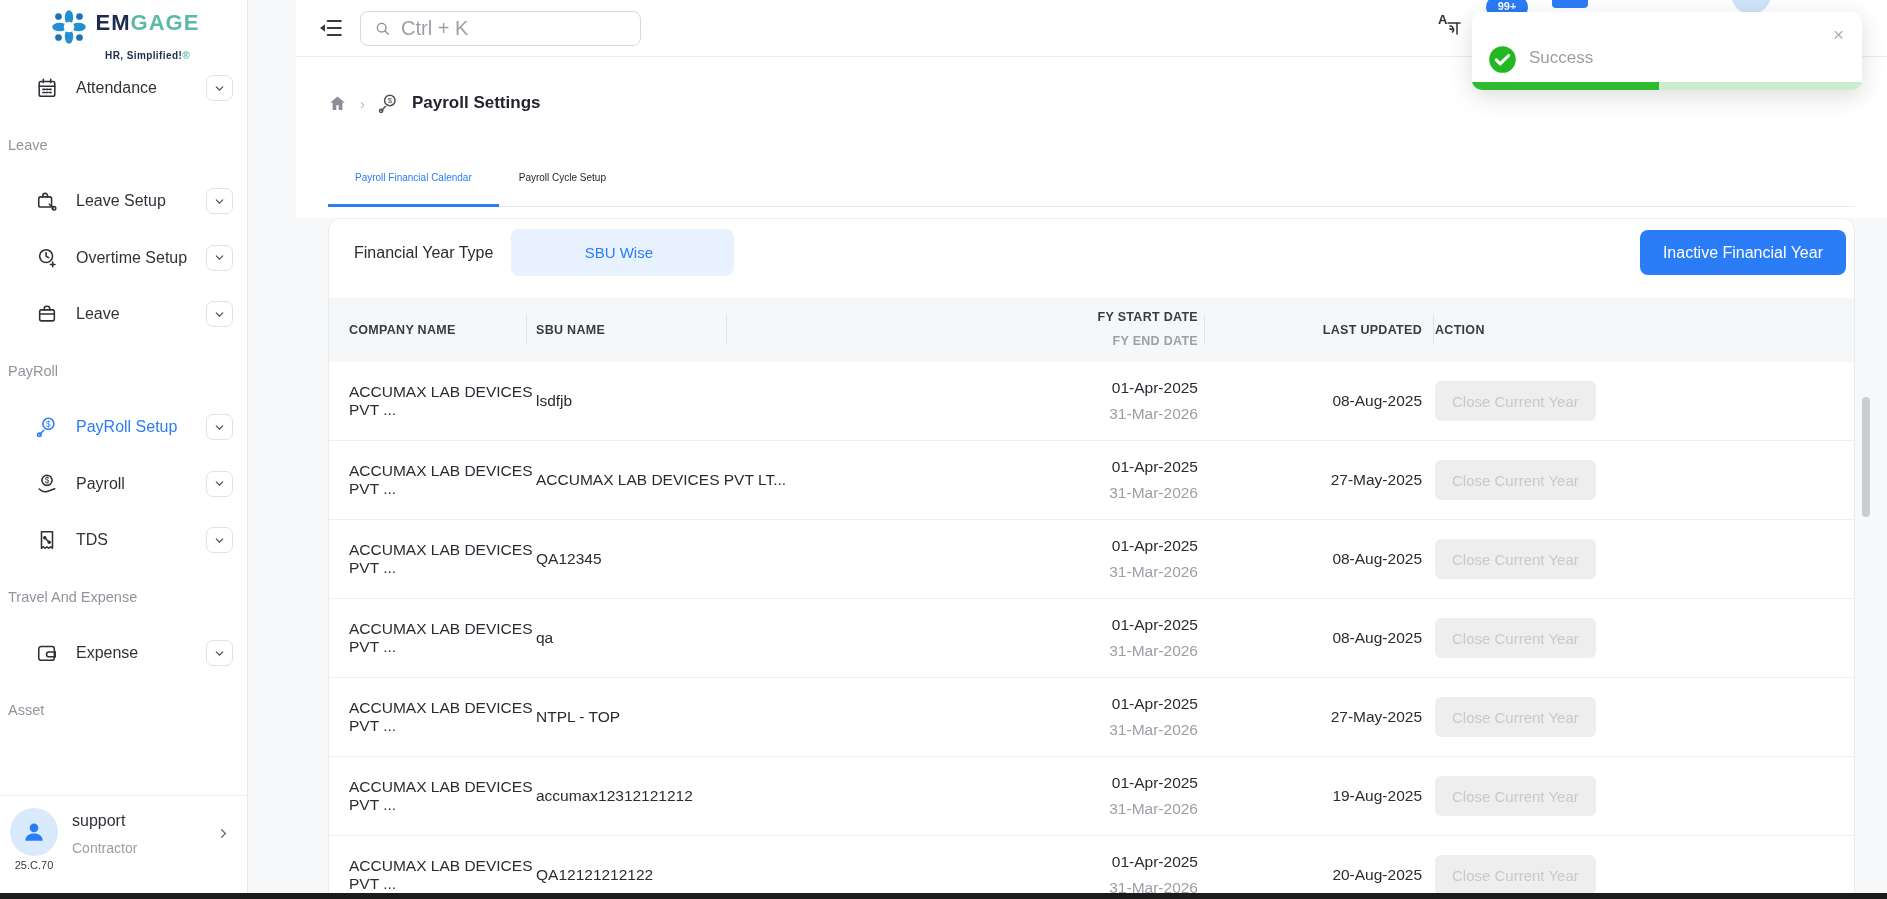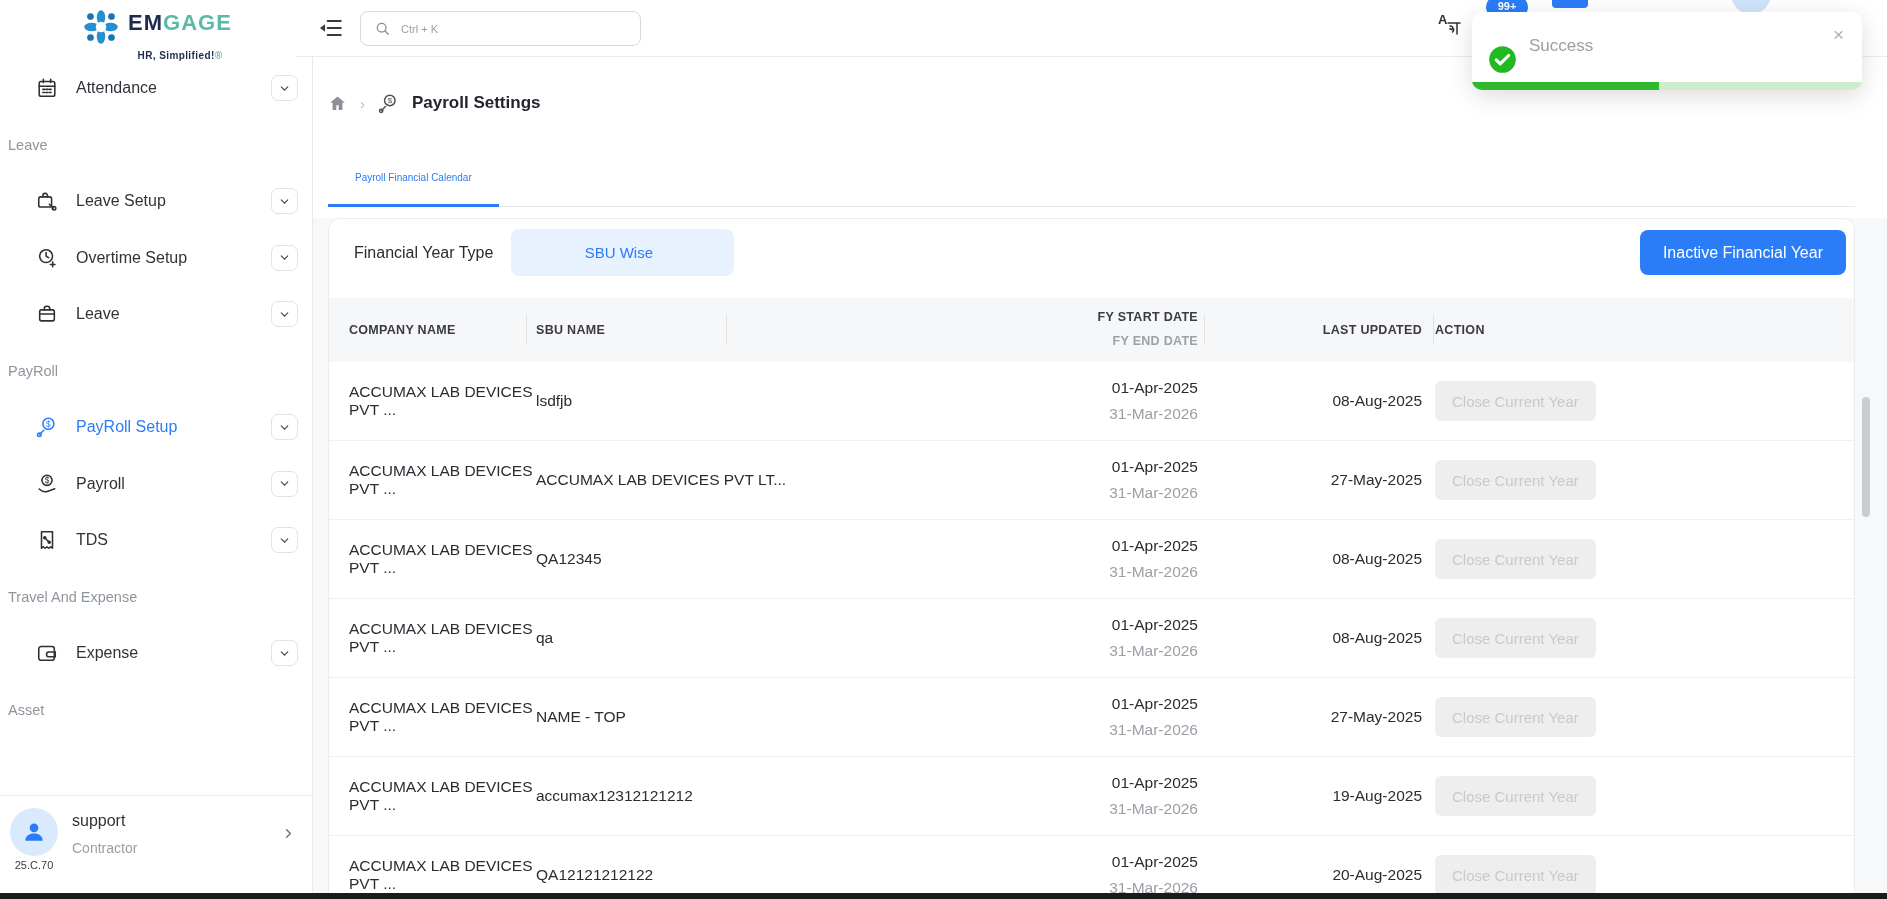--- a/index.html
+++ b/index.html
@@ -1,21 +1,21 @@
 <!DOCTYPE html>
 <html><head>
 <meta charset="utf-8">
 <style>
   * { margin:0; padding:0; box-sizing:border-box; }
   html,body { width:1887px; height:899px; overflow:hidden; background:#fff;
     font-family:"Liberation Sans", sans-serif; }
   .stage { position:relative; width:1887px; height:899px; background:#f7f8fa; overflow:hidden; color:#2b2b33; }
 
   
-  .sidebar { position:absolute; left:0; top:0; width:313px; height:893px; background:#fff; border-right:1px solid #e9e9e9; z-index:3; }
+  .sidebar { position:absolute; left:0; top:0; width:248px; height:893px; background:#fff; border-right:1px solid #e9e9e9; z-index:3; }
   .logo { position:absolute; left:0; top:6px; width:100%; display:flex; justify-content:center; align-items:flex-start; gap:6px; }
   .logo-mark { width:42px; height:42px; }
   .logo-text { text-align:center; padding-top:4px; }
   .logo-line1 { font-size:22px; font-weight:bold; letter-spacing:1px; color:#1d2b4f; }
   .logo-line1 .gage { color:#5cb8a7; }
   .logo-line2 { font-size:10px; font-weight:bold; color:#1d2b4f; letter-spacing:.4px;margin-top:14px; }
   .logo-line2 .reg { color:#5cb8a7; }
   .nav { position:absolute; left:0; top:60px; width:100%; }
   .nav-item { position:relative; height:56.5px; display:flex; align-items:center; cursor:pointer; }
   .nav-item .nicon { width:22px; height:22px; margin-left:36px; color:#2f2f36; flex:0 0 auto; }
@@ -32,21 +32,21 @@
   .user-name { position:absolute; left:72px; top:16px; font-size:16px; font-weight:500; color:#32323a; }
   .user-role { position:absolute; left:72px; top:44px; font-size:14px; color:#9aa0a6; }
   .footer-chev { position:absolute; right:16px; top:30px; color:#6b6f76; }
 
   
   .main { position:absolute; left:296px; top:0; width:1591px; height:899px; }
   .topbar { position:absolute; left:0; top:0; width:100%; height:57px; background:#fff; border-bottom:1px solid #ececec; z-index:4; }
   .collapse-btn { position:absolute; left:22px; top:15px; width:26px; height:26px; color:#3a3a3a; cursor:pointer; }
   .searchbox { position:absolute; left:64px; top:11px; width:281px; height:35px; border:1px solid #d9d9d9; border-radius:8px; background:#fff; display:flex; align-items:center; }
   .searchbox svg { width:16px; height:16px; margin-left:14px; color:#8a8f98; }
-  .searchbox input { border:0; outline:0; background:transparent; margin-left:10px; font-size:11px; color:#3a3a42; width:200px; font-family:"Liberation Sans",sans-serif; }
+  .searchbox input { border:0; outline:0; background:transparent; margin-left:10px; font-size:20px; color:#3a3a42; width:200px; font-family:"Liberation Sans",sans-serif; }
   .searchbox input::placeholder { color:#9aa0a6; }
   .lang-icon { position:absolute; left:1140px; top:12px; width:28px; height:28px; color:#2f2f36; cursor:pointer; }
   .lang-a { position:absolute; left:2px; top:0; font-size:13px; font-weight:bold; }
   .lang-dev { position:absolute; left:10px; top:8px; }
 
   
   .badge-pill { position:absolute; left:1190px; top:-4px; width:42px; height:22px; background:#2a7cf7; border-radius:11px; color:#fff; font-size:11px; font-weight:bold; text-align:center; line-height:21px; z-index:5; }
   .mini-rect { position:absolute; left:1256px; top:-8px; width:36px; height:16px; background:#2a7cf7; border-radius:4px; z-index:5; }
   .avatar-sliver { position:absolute; left:1435px; top:-26px; width:40px; height:40px; border-radius:50%; background:#cfe3fa; z-index:5; }
 
@@ -86,21 +86,21 @@
   .trow { height:79px; border-bottom:1px solid #f0f0f0; font-size:15.5px; color:#2b2b33; }
   .c-fy { text-align:right; line-height:1.65; }
   .c-fy .fy-end { color:#9aa0a6; }
   .c-upd { text-align:right; padding-right:6px; }
   .c-action { padding-left:7px; }
   .btn-close { height:40px; padding:0 17px; background:#eeeeee; color:#c9c9c9; border:0; border-radius:6px; font-size:15px; cursor:default; font-family:"Liberation Sans",sans-serif; }
 
   
   .toast { position:absolute; left:1472px; top:12px; width:390px; height:78px; background:#fff; border-radius:10px; box-shadow:0 6px 24px rgba(0,0,0,.14); z-index:20; overflow:hidden; }
   .toast-check { position:absolute; left:16px; top:33px; width:29px; height:29px; }
-  .toast-msg { position:absolute; left:57px; top:24px; font-size:17px; color:#9e9e9e; }
+  .toast-msg { position:absolute; left:57px; top:36px; font-size:17px; color:#9e9e9e; }
   .toast-close { position:absolute; right:18px; top:12px; font-size:19px; color:#b0b0b0; cursor:pointer; }
   .toast-track { position:absolute; left:0; bottom:0; width:100%; height:8px; background:#cdeccd; }
   .toast-bar { position:absolute; left:0; bottom:0; width:48%; height:8px; background:#2eb92e; }
 
   .scroll-thumb { position:absolute; left:1862px; top:397px; width:8px; height:120px; background:#c9cdd1; border-radius:4px; z-index:6; }
   .bottom-bar { position:absolute; left:0; top:893px; width:100%; height:6px; background:#1b1b1b; z-index:30; }
 
   svg { display:block; }
 </style>
 </head>
@@ -320,20 +320,21 @@
           <circle cx="13.5" cy="8.5" r="6"></circle>
           <text x="13.5" y="11.5" text-anchor="middle" font-size="9" fill="currentColor" stroke="none" font-family="Liberation Sans, sans-serif">$</text>
           <path d="M8.5 15.5L4 20"></path>
             <circle cx="3.6" cy="20.4" r="1.9"></circle>
         </svg>
         <span class="bc-title">Payroll Settings</span>
       </div>
 
       <div class="tabsbar">
         <div class="tab t1 active">Payroll Financial Calendar</div>
+        <div class="tab t2">Payroll Cycle Setup</div>
       </div>
     </div>
 
     <section class="card">
       <div class="filter-row">
         <span class="filter-label">Financial Year Type</span>
         <div class="segmented">
           <div class="seg-btn seg-sbu">SBU Wise</div>
         </div>
         <button class="btn-primary">Inactive Financial Year</button>
@@ -390,21 +391,21 @@
             <div class="cell c-sbu">qa</div>
             <div class="cell c-fy">
               <div class="fy-start">01-Apr-2025</div>
               <div class="fy-end">31-Mar-2026</div>
             </div>
             <div class="cell c-upd">08-Aug-2025</div>
             <div class="cell c-action"><button class="btn-close">Close Current Year</button></div>
           </div>
           <div class="trow grid5">
             <div class="cell c-company">ACCUMAX LAB DEVICES PVT ...</div>
-            <div class="cell c-sbu">NAME - TOP</div>
+            <div class="cell c-sbu">NTPL - TOP</div>
             <div class="cell c-fy">
               <div class="fy-start">01-Apr-2025</div>
               <div class="fy-end">31-Mar-2026</div>
             </div>
             <div class="cell c-upd">27-May-2025</div>
             <div class="cell c-action"><button class="btn-close">Close Current Year</button></div>
           </div>
           <div class="trow grid5">
             <div class="cell c-company">ACCUMAX LAB DEVICES PVT ...</div>
             <div class="cell c-sbu">accumax12312121212</div>

